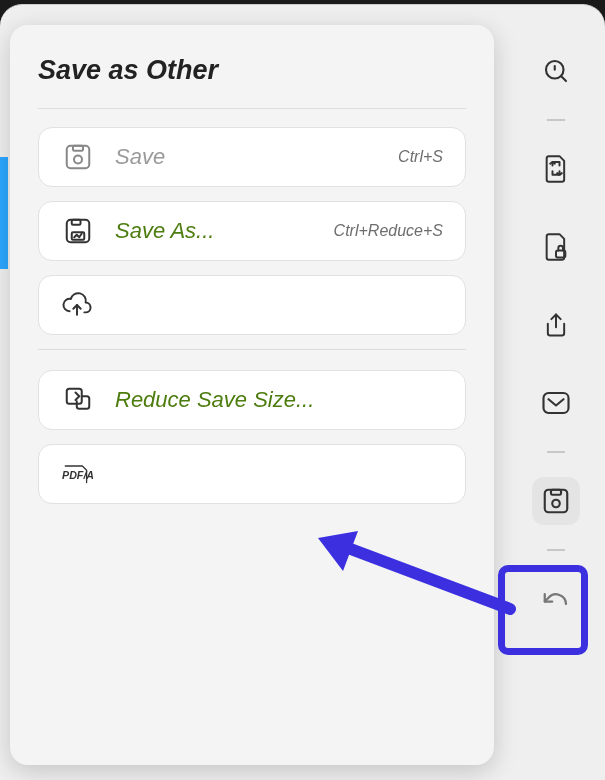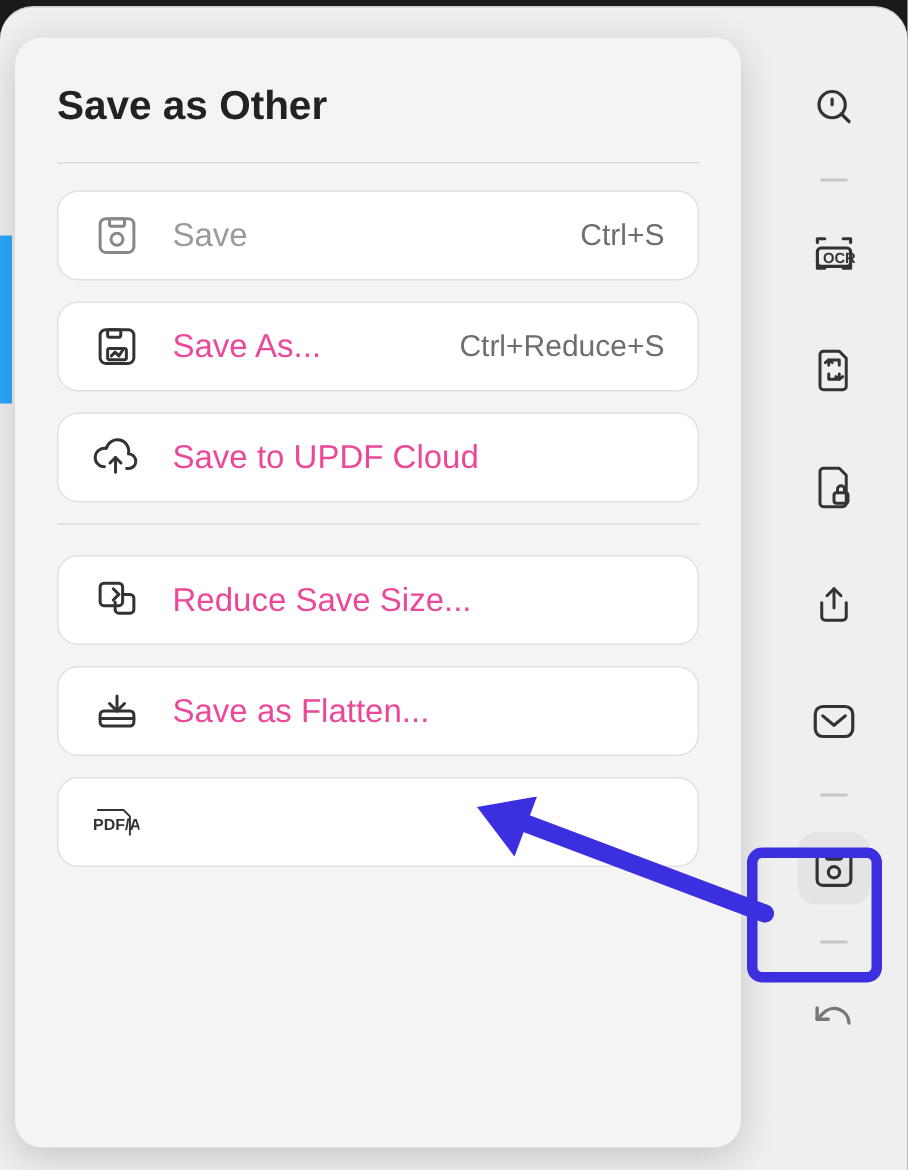--- a/index.html
+++ b/index.html
@@ -25,20 +25,21 @@
 
   .panel {
     position: absolute;
     left: 10px; top: 20px;
     width: 484px;
     height: 740px;
     background: #f4f4f4;
     border-radius: 18px;
     box-shadow: 0 6px 24px rgba(0,0,0,0.18);
     padding: 30px 28px 20px 28px;
+    font-style: italic;
   }
   .panel-title {
     font-size: 27px;
     font-weight: 700;
     color: #222;
     margin-bottom: 22px;
   }
   .divider {
     height: 1px;
     background: #dcdcdc;
@@ -59,26 +60,26 @@
     color: #333;
   }
   .option .icon-slot {
     width: 32px; height: 32px;
     display: flex; align-items: center; justify-content: flex-end;
     margin-right: 22px;
     flex-shrink: 0;
   }
   .option .label {
     font-size: 22px;
-    color: #ec4899;
+    color: #4d7c0f;
     flex: 1;
   }
   .option.disabled .label { color: #9a9a9a; }
   .option .shortcut {
-    font-size: 20px;
+    font-size: 16px;
     color: #6e6e6e;
   }
 
   .right-bar {
     position: absolute;
     right: 0; top: 4px;
     width: 98px;
     height: 776px;
     display: flex;
     flex-direction: column;
@@ -153,50 +154,37 @@
     </div>
 
     <div class="option">
       <span class="icon-slot">
         <svg width="32" height="30" viewBox="0 0 26 24" fill="none" stroke="#333" stroke-width="1.6" stroke-linecap="round" stroke-linejoin="round">
             <path d="M7 17a5 5 0 1 1 1-9.9A6 6 0 0 1 20 10a4 4 0 0 1 0 8h-1"></path>
             <polyline points="10 15 13 12 16 15"></polyline>
             <line x1="13" y1="12" x2="13" y2="20"></line>
           </svg>
       </span>
-      <span class="label">Save to UPDF Cloud</span>
       <span class="shortcut"></span>
     </div>
 
     <div class="divider" style="margin-top:10px;margin-bottom:20px"></div>
 
     <div class="option">
       <span class="icon-slot">
         <svg width="30" height="30" viewBox="0 0 24 24" fill="none" stroke="#333" stroke-width="1.6" stroke-linecap="round" stroke-linejoin="round">
             <rect x="3" y="3" width="12" height="12" rx="2"></rect>
             <polyline points="10 6 13 9 10 12"></polyline>
             <path d="M11 13v4a2 2 0 0 0 2 2h6a2 2 0 0 0 2-2v-6a2 2 0 0 0-2-2h-4"></path>
           </svg>
       </span>
       <span class="label">Reduce Save Size...</span>
       <span class="shortcut"></span>
     </div>
 
-    <div class="option">
-      <span class="icon-slot">
-        <svg width="30" height="30" viewBox="0 0 24 24" fill="none" stroke="#333" stroke-width="1.6" stroke-linecap="round" stroke-linejoin="round">
-            <rect x="3" y="12" width="18" height="8" rx="2"></rect>
-            <line x1="3" y1="16" x2="21" y2="16"></line>
-            <line x1="12" y1="4" x2="12" y2="12"></line>
-            <polyline points="8 8 12 12 16 8"></polyline>
-          </svg>
-      </span>
-      <span class="label">Save as Flatten...</span>
-      <span class="shortcut"></span>
-    </div>
 
     <div class="option">
       <span class="icon-slot">
         <svg width="34" height="30" viewBox="0 0 30 24" fill="none" stroke="#333" stroke-width="1.6" stroke-linecap="round" stroke-linejoin="round">
           <path d="M5 3h14l4 4v14a2 2 0 0 1-2 2H5a2 2 0 0 1-2-2V5a2 2 0 0 1 2-2z" fill="none" stroke="none"></path>
           <text x="1" y="17" font-size="10" font-family="Arial" font-weight="700" fill="#333" stroke="none">PDF/A</text>
           <path d="M4 4.5h16l4 4V20" stroke-width="1.2"></path>
         </svg>
       </span>
       <span class="shortcut"></span>
@@ -206,27 +194,20 @@
   <div class="right-bar">
     <div class="right-icon">
       <svg width="30" height="30" viewBox="0 0 24 24" fill="none" stroke="#333" stroke-width="1.7" stroke-linecap="round" stroke-linejoin="round">
           <circle cx="11" cy="11" r="7"></circle>
           <line x1="20" y1="20" x2="16" y2="16"></line>
           <line x1="11" y1="8" x2="11" y2="11"></line>
         </svg>
     </div>
     <div class="right-sep"></div>
 
-    <div class="right-icon">
-      <svg width="32" height="30" viewBox="0 0 26 24" fill="none" stroke="#333" stroke-width="1.7" stroke-linecap="round" stroke-linejoin="round">
-          <path d="M4 6V4h4M22 6V4h-4M4 18v2h4M22 18v2h-4"></path>
-          <rect x="4" y="9" width="18" height="10" rx="2"></rect>
-          <text x="7" y="17" font-size="8" font-weight="700" fill="#333" stroke="none" font-family="Arial">OCR</text>
-        </svg>
-    </div>
 
     <div class="right-icon">
       <svg width="28" height="32" viewBox="0 0 24 26" fill="none" stroke="#333" stroke-width="1.7" stroke-linecap="round" stroke-linejoin="round">
           <path d="M6 2h9l4 4v16a2 2 0 0 1-2 2H6a2 2 0 0 1-2-2V4a2 2 0 0 1 2-2z"></path>
           <polyline points="9 10 9 7 15 7 15 10"></polyline>
           <polyline points="15 15 15 18 9 18 9 15"></polyline>
           <polyline points="7 8.5 9 7 11 8.5"></polyline>
           <polyline points="13 16.5 15 18 17 16.5"></polyline>
         </svg>
     </div>

